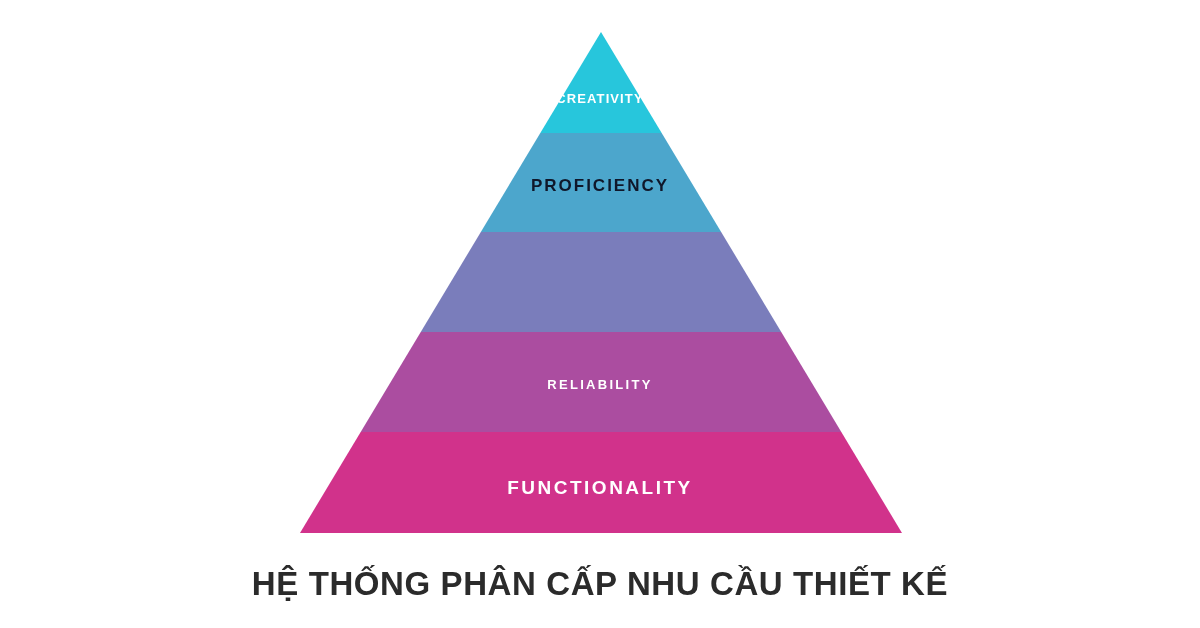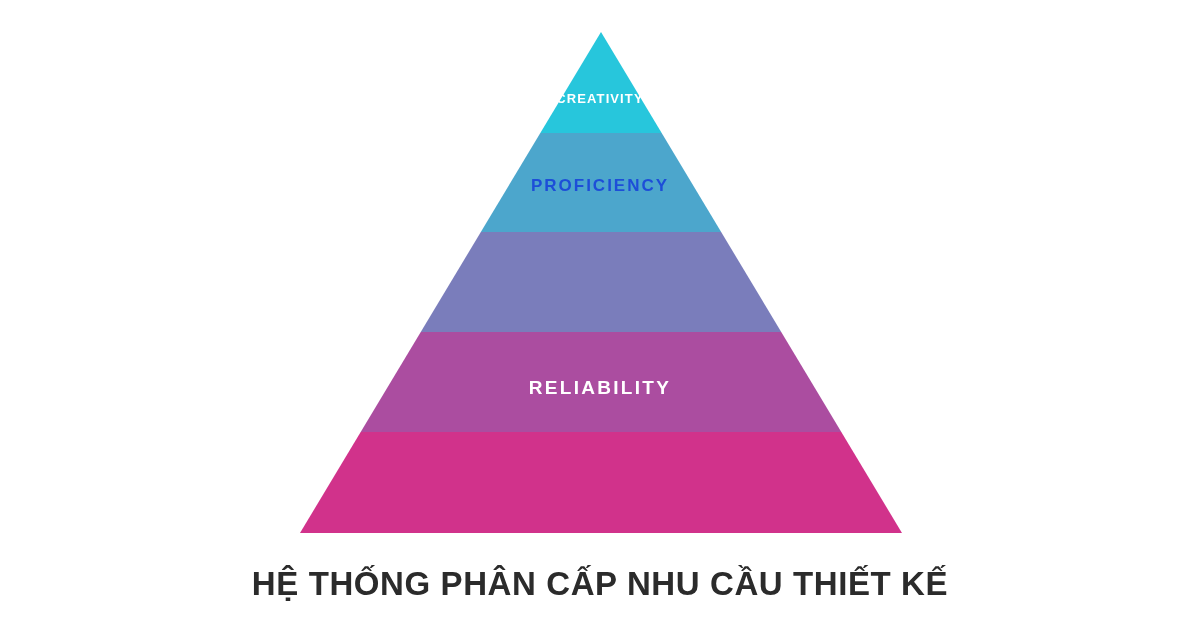--- a/index.html
+++ b/index.html
@@ -55,21 +55,21 @@
     color: #ffffff;
     font-family: "Liberation Sans", sans-serif;
     font-weight: bold;
     white-space: nowrap;
     line-height: 1;
   }
 
   .tier-label.t0 { top: 92px;  font-size: 13px; letter-spacing: 1.1px; }
   .tier-label.t1 { top: 177px; font-size: 17px; letter-spacing: 2.0px; }
   .tier-label.t2 { top: 278px; font-size: 18px; letter-spacing: 2.3px; }
-  .tier-label.t3 { top: 378px; font-size: 19px; letter-spacing: 2.3px; }
+  .tier-label.t3 { top: 378px; font-size: 13px; letter-spacing: 2.3px; }
   .tier-label.t4 { top: 478px; font-size: 19px; letter-spacing: 2.5px; }
 
   .caption {
     position: absolute;
     left: 0;
     top: 557px;
     width: 1200px;
     text-align: center;
     font-family: "Liberation Sans", sans-serif;
     font-weight: bold;
@@ -91,21 +91,22 @@
     <svg class="pyramid-svg" viewBox="0 0 1200 545" xmlns="http://www.w3.org/2000/svg">
       <polygon id="seg0" points="601,32 601,32 661.6806387225549,133 540.3193612774451,133" fill="#27C6DC"></polygon>
       <polygon id="seg1" points="540.3193612774451,133 661.6806387225549,133 721.1596806387225,232 480.84031936127747,232" fill="#4CA6CC"></polygon>
       <polygon id="seg2" points="480.84031936127747,232 721.1596806387225,232 781.2395209580839,332 420.76047904191614,332" fill="#7A7DBB"></polygon>
       <polygon id="seg3" points="420.76047904191614,332 781.2395209580839,332 841.3193612774451,432 360.68063872255493,432" fill="#AB4DA0"></polygon>
       <polygon id="seg4" points="360.68063872255493,432 841.3193612774451,432 902,533 300,533" fill="#D1328B"></polygon>
     </svg>
 
     <div class="tier-labels">
       <div class="tier-label t0" style="color: rgb(255, 255, 255);">CREATIVITY</div>
-      <div class="tier-label t1" style="color: #1d4ed8;">PROFICIENCY</div>
+      <div class="tier-label t1" style="color: #0f172a;">PROFICIENCY</div>
       <div class="tier-label t3" style="color: rgb(255, 255, 255);">RELIABILITY</div>
+      <div class="tier-label t4" style="color: rgb(255, 255, 255);">FUNCTIONALITY</div>
     </div>
 
   </div>
 
   <div class="caption" style="color: rgb(43, 43, 43);">HỆ THỐNG PHÂN CẤP NHU CẦU THIẾT KẾ</div>
 
 </div>
 
 </body></html>

